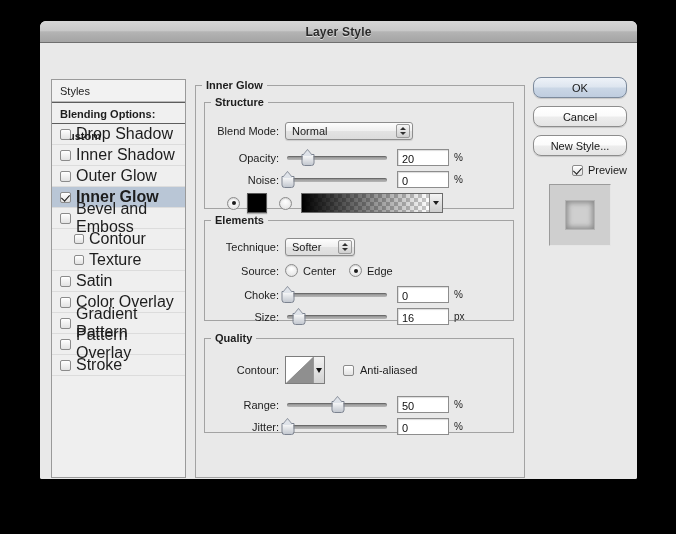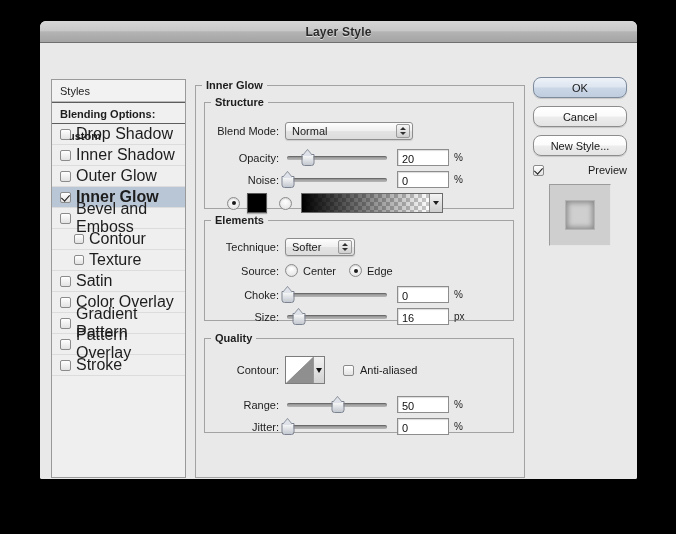--- a/index.html
+++ b/index.html
@@ -251,21 +251,21 @@
     display: flex; align-items: center; justify-content: center;
     font-size: 11px; color: #181818;
     margin-bottom: 8px;
     box-shadow: 0 1px 1px rgba(0,0,0,.15);
   }
   .btn.default {
     background: linear-gradient(to bottom,#eef2f8 0%,#dde5ef 48%,#cbd7e6 52%,#bfcddf 100%);
     border-color: #7c8a9c;
   }
   .preview-row {
-    display: flex; align-items: center; justify-content: space-between;
+    display: flex; align-items: center; justify-content: flex-end;
     gap: 5px; margin-top: 2px; margin-bottom: 8px;
   }
   .preview-row .ptxt { font-size: 11px; color: #1b1b1b; }
   .prev-box {
     width: 62px; height: 62px;
     margin: 0 auto;
     background: #cfcfcf;
     border-top: 1px solid #9b9b9b;
     border-left: 1px solid #9b9b9b;
     border-right: 1px solid #e6e6e6;

